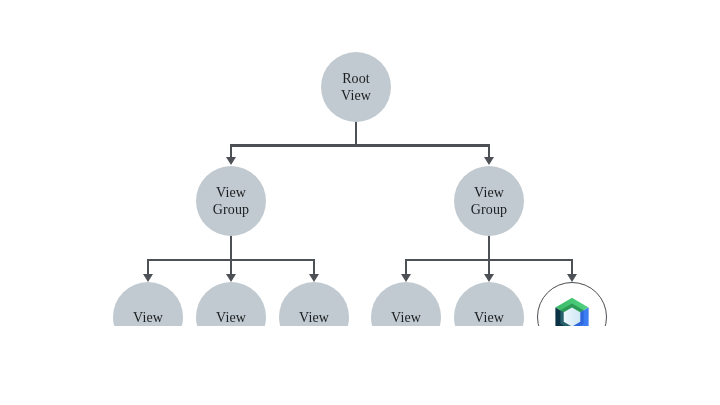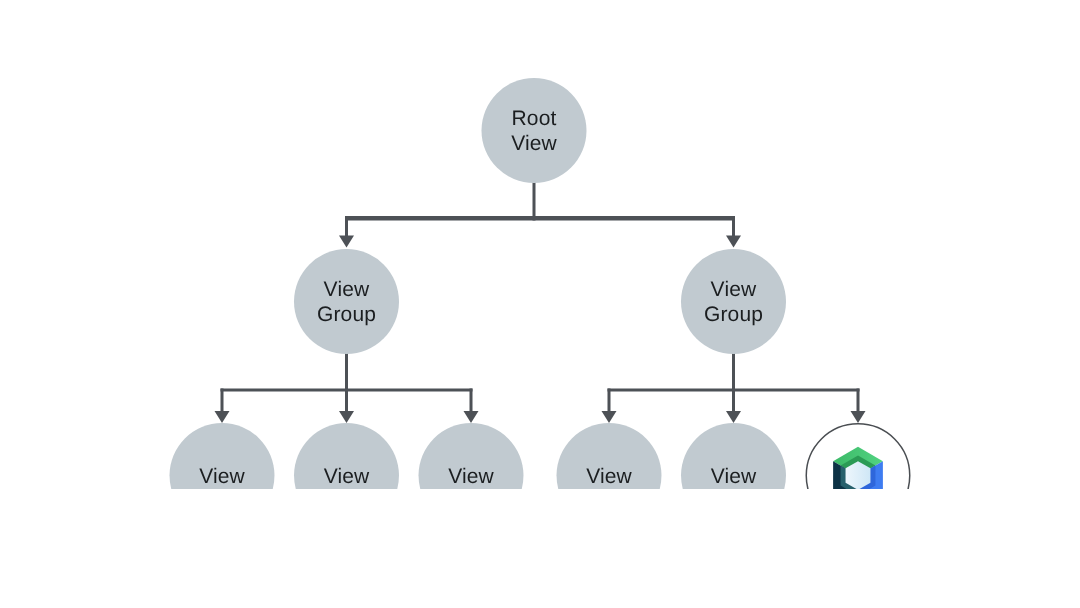--- a/index.html
+++ b/index.html
@@ -2,21 +2,21 @@
 <html><head>
 <meta charset="utf-8">
 <style>
   html, body { margin: 0; padding: 0; background: #ffffff; }
   .canvas {
     position: relative;
     width: 720px;
     height: 326px;
     background: #ffffff;
     overflow: hidden;
-    font-family: Liberation Sans, sans-serif;
+    font-family: Liberation Serif, serif;
   }
   
   .line {
     position: absolute;
     background: #4D5156;
   }
   .arrowhead {
     position: absolute;
     width: 0;
     height: 0;

